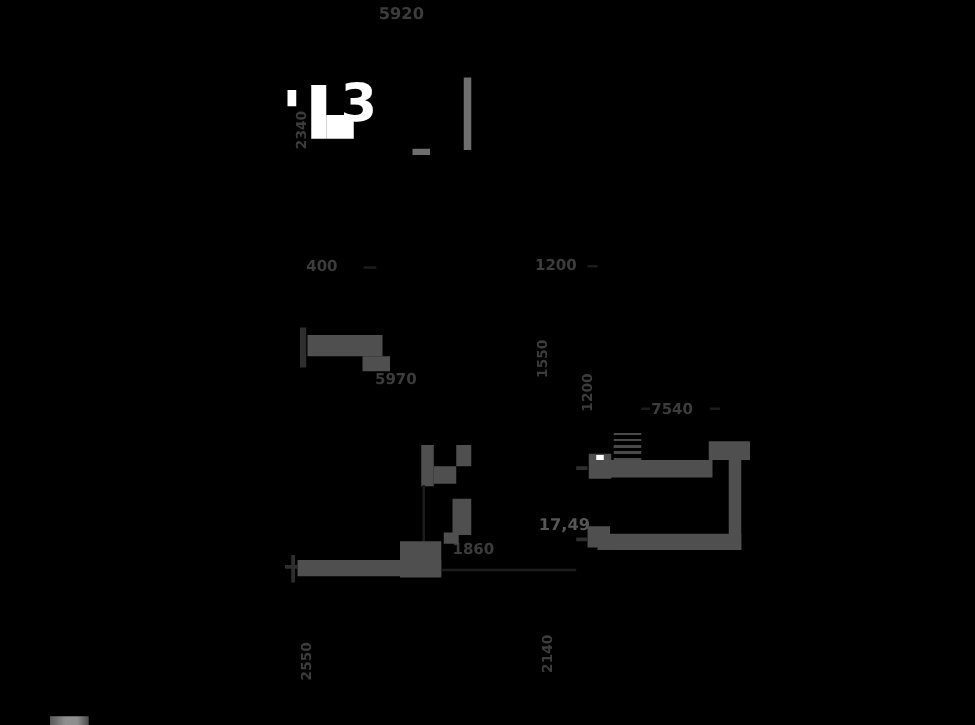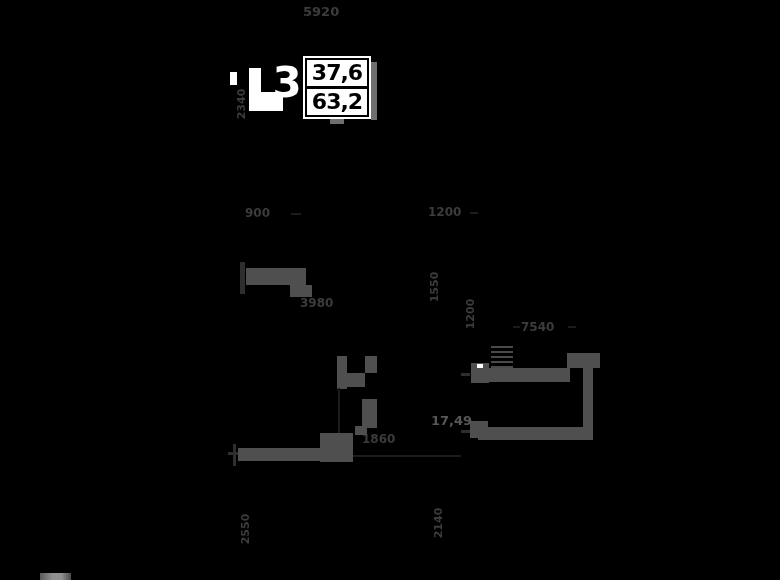--- a/index.html
+++ b/index.html
@@ -61,36 +61,32 @@
 
   <div class="white-wall" style="left:230px;top:72px;width:7px;height:13px;"></div>
   <div class="white-wall" style="left:249px;top:68px;width:12px;height:43px;"></div>
   <div class="white-wall" style="left:261px;top:92px;width:22px;height:19px;"></div>
 
   <div class="vdim" style="left:241px;top:104px;">
     <span>2340</span>
   </div>
 
   <div class="unit-number">3</div>
-  <div class="info-box">
-    <div class="info-cell top">37,6</div>
-    <div class="info-cell">63,2</div>
-  </div>
   <div class="info-shadow" style="left:371px;top:62px;width:6px;height:58px;"></div>
   <div class="info-shadow" style="left:330px;top:119px;width:14px;height:5px;"></div>
 
-  <div class="dim" style="left:245px;top:206px;">900</div>
+  <div class="dim" style="left:245px;top:206px;">400</div>
   <div class="faint" style="left:291px;top:213px;width:10px;height:2px;"></div>
   <div class="dim" style="left:428px;top:205px;">1200</div>
   <div class="faint" style="left:470px;top:212px;width:8px;height:2px;"></div>
 
   <div class="wall-dark" style="left:240px;top:262px;width:5px;height:32px;"></div>
   <div class="wall" style="left:246px;top:268px;width:60px;height:17px;"></div>
   <div class="wall" style="left:290px;top:285px;width:22px;height:12px;"></div>
-  <div class="dim" style="left:300px;top:296px;">3980</div>
+  <div class="dim" style="left:300px;top:296px;">5970</div>
 
   <div class="vdim" style="left:434px;top:287px;">
     <span>1550</span>
   </div>
   <div class="vdim" style="left:470px;top:314px;">
     <span>1200</span>
   </div>
 
   <div class="faint" style="left:513px;top:326px;width:7px;height:2px;"></div>
   <div class="dim" style="left:521px;top:320px;">7540</div>

